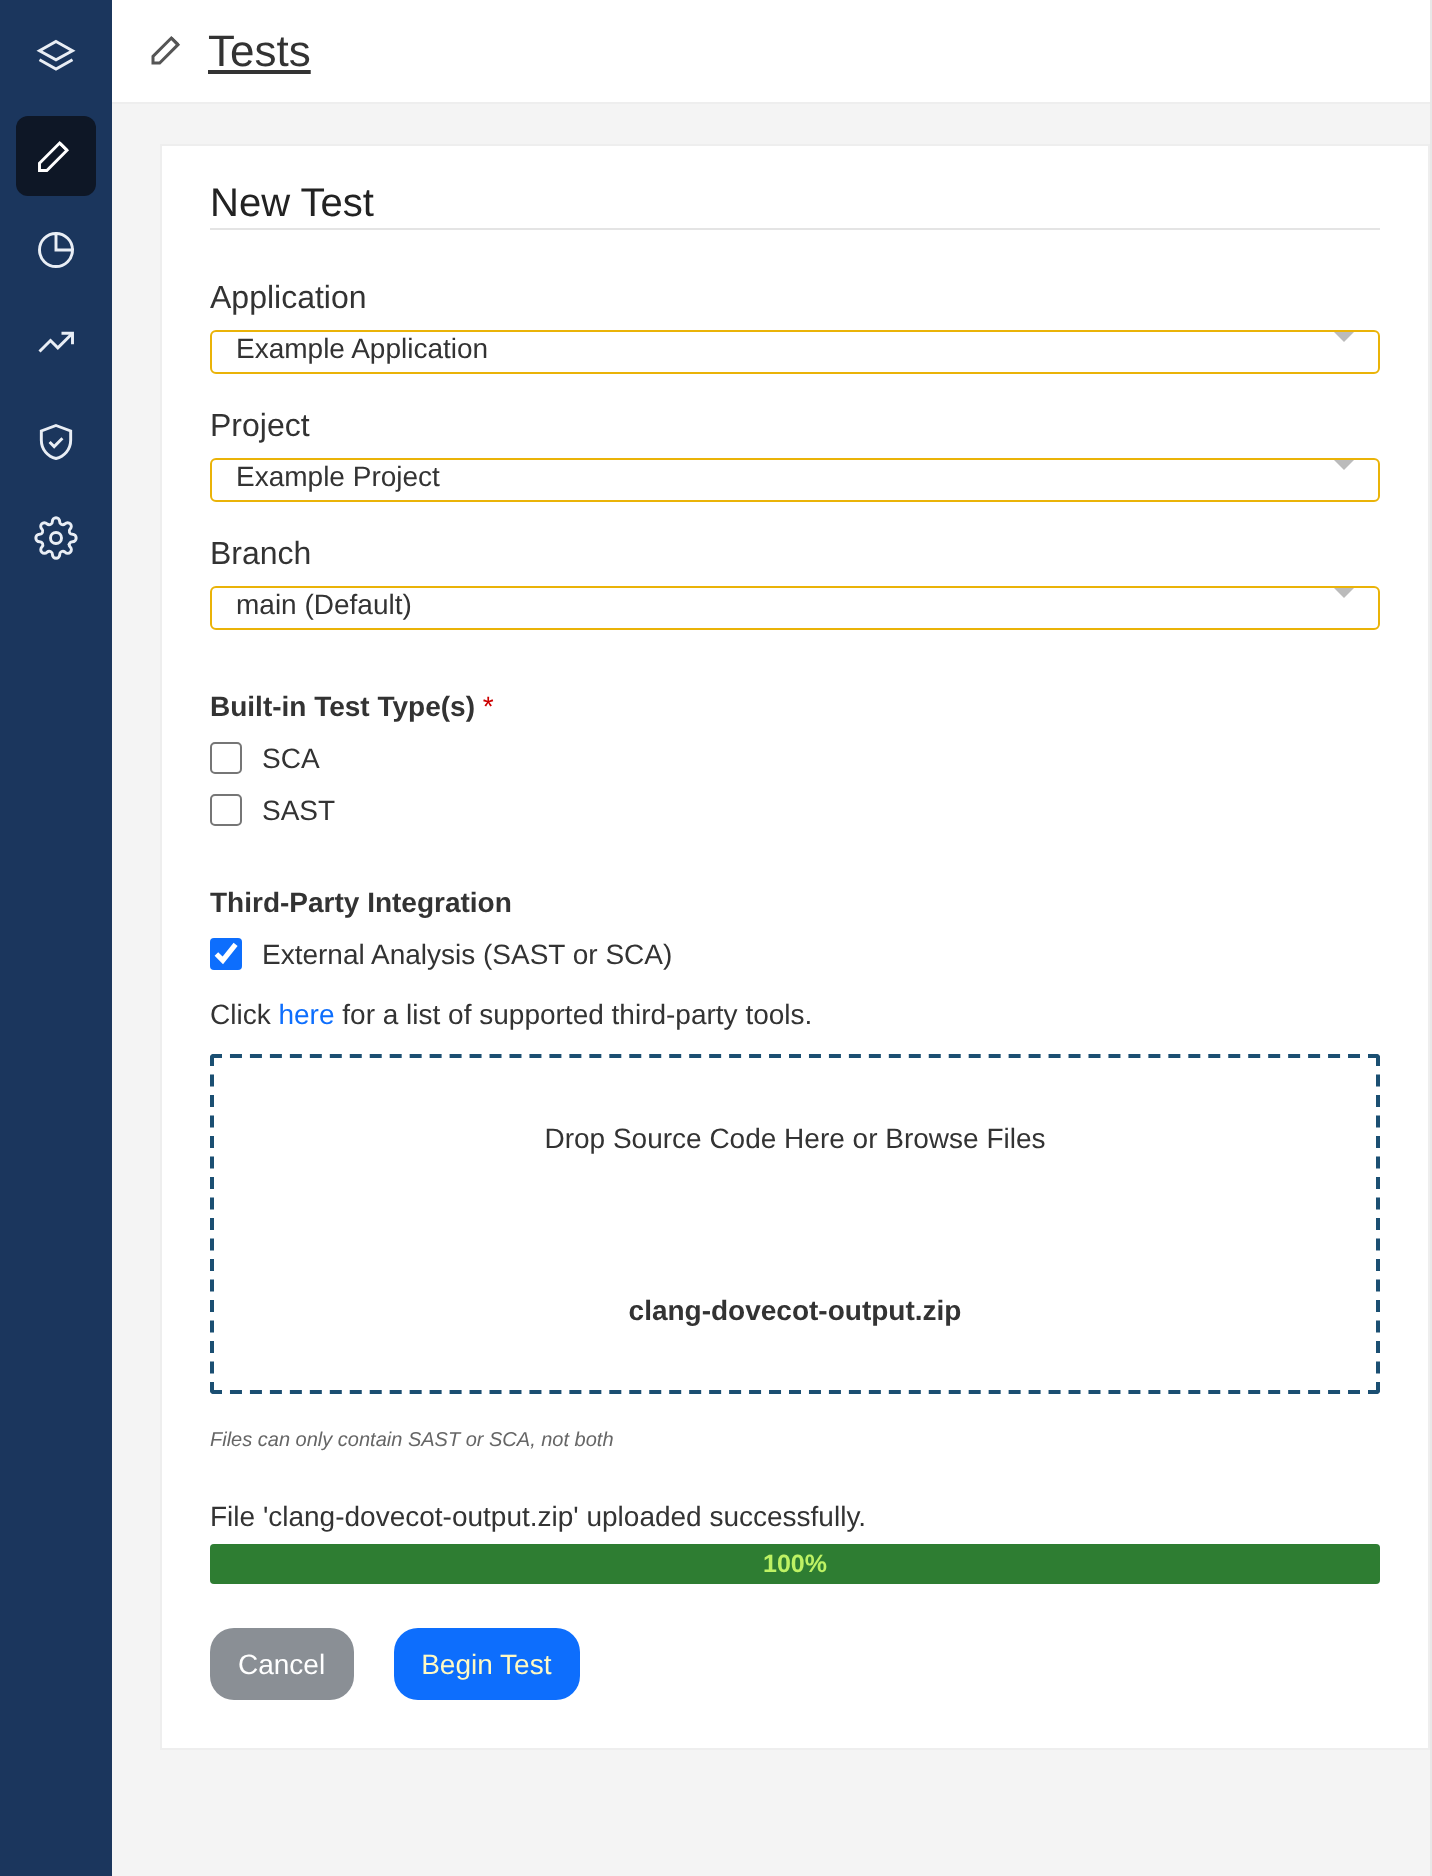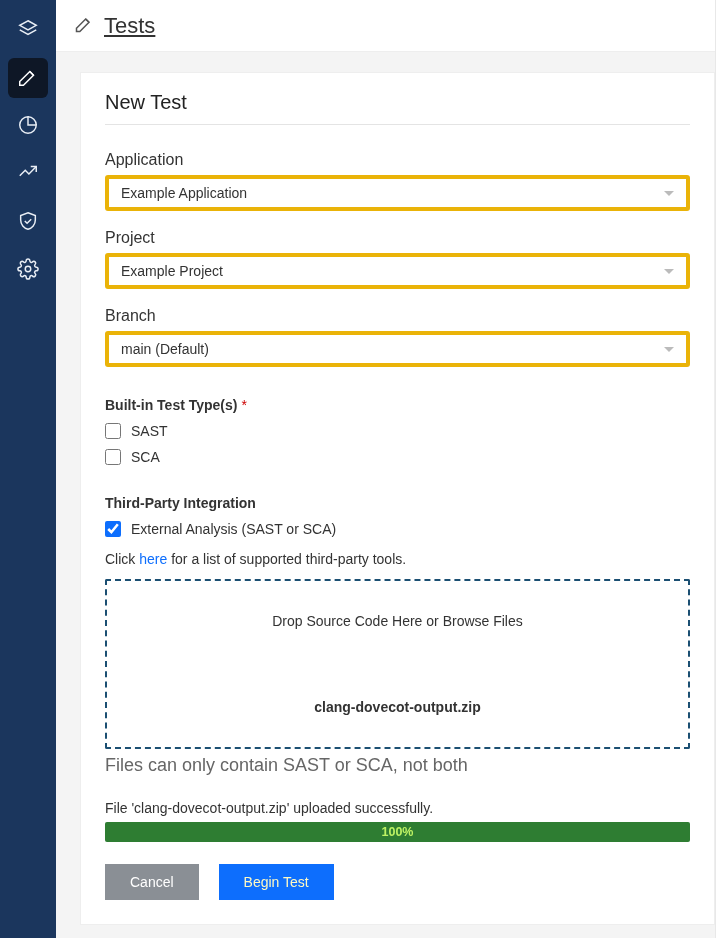--- a/index.html
+++ b/index.html
@@ -13,48 +13,48 @@
 .sidebar-item svg { width: 22px; height: 22px; stroke: currentColor; fill: none; stroke-width: 1.6; }
 
 
 .main { flex: 1; display: flex; flex-direction: column; background: #fff; border-right: 1px solid #e8e8e8; }
 .topbar { height: 52px; display: flex; align-items: center; padding: 0 18px; border-bottom: 1px solid #eee; background: #fff; position: relative; }
 .topbar svg { width: 20px; height: 20px; stroke: #555; fill: none; stroke-width: 1.8; margin-right: 10px; }
 .topbar-title { font-size: 22px; font-weight: 400; color: #333; text-decoration: underline; }
 
 .content-wrap { flex: 1; background: #f4f4f4; padding: 20px 0 24px 24px; overflow: auto; }
 .card { background: #fff; border: 1px solid #eee; padding: 18px 24px 24px 24px; }
-.card-title { font-size: 20px; font-weight: 400; color: #222; padding-bottom: 10px; border-bottom: 1px solid #e4e4e4; margin-bottom: 26px; }
+.card-title { font-size: 20px; font-weight: 400; color: #222; border-bottom: 1px solid #e4e4e4; margin-bottom: 26px; }
 
 .form-group { margin-bottom: 18px; }
 .form-label { display: block; font-size: 16px; color: #333; margin-bottom: 6px; }
-.select { position: relative; width: 100%; border: 4px solid #eab308; border-radius: 3px; background: #fff; height: 36px; display: flex; align-items: center; padding: 0 12px; cursor: pointer; }
+.select { position: relative; width: 100%; border: 1px solid #eab308; border-radius: 3px; background: #fff; height: 22px; display: flex; align-items: flex-start; padding: 0 12px; cursor: pointer; }
 .select-text { flex: 1; color: #333; }
 .select-caret { width: 0; height: 0; border-left: 5px solid transparent; border-right: 5px solid transparent; border-top: 5px solid #bbb; }
 
 .section-label { font-weight: 600; margin-top: 30px; margin-bottom: 10px; }
 .required-star { color: #c00; font-weight: 400; }
 .check-row { display: flex; align-items: center; margin: 10px 0; }
 .check-row input[type="checkbox"] { width: 16px; height: 16px; margin-right: 10px; accent-color: #0d6efd; cursor: pointer; }
 .check-label { cursor: pointer; }
 
 .hint-row { margin-top: 14px; margin-bottom: 12px; }
 .link { color: #0d6efd; cursor: pointer; }
 
 .dropzone { border: 2px dashed #1b4f72; border-radius: 2px; height: 170px; display: flex; flex-direction: column; align-items: center; justify-content: center; text-align: center; cursor: pointer; gap: 25px; }
 .dropzone-primary { color: #333; margin-bottom: 10px; }
 .dropzone-file { font-weight: 700; color: #333; margin-top: 35px; }
-.dropzone-hint { color: #666; font-size: 18px; margin-top: 6px; }
+.dropzone-hint { font-style: italic; color: #666; font-size: 10px; margin-top: 18px; }
 
 .upload-status { margin-top: 24px; margin-bottom: 6px; }
 .progress { width: 100%; height: 20px; background: #e9edf0; border-radius: 2px; position: relative; overflow: hidden; }
 .progress-bar { position: absolute; left: 0; top: 0; height: 100%; background: #2e7d32; display: flex; align-items: center; justify-content: center; color: #bef264; font-size: 12.5px; font-weight: 600; }
 
 .actions { display: flex; gap: 20px; margin-top: 22px; }
-.btn { border: none; padding: 10px 25px; border-radius: 0; font-size: 14px; cursor: pointer; }
+.btn { border: none; padding: 10px 14px; border-radius: 12px; font-size: 14px; cursor: pointer; }
 .btn-secondary { background: #8a8f95; color: #fff; }
 .btn-primary { background: #0d6efd; color: #fef9c3; }
 </style>
 </head>
 <body>
 
 <div class="app">
   <nav class="sidebar">
     <div class="sidebar-item">
       <span>
@@ -145,25 +145,25 @@
             <span class="select-caret"></span>
           </div>
         </div>
 
         <div class="section-label">
           <span>Built-in Test Type(s)</span>
           <span class="required-star"> *</span>
         </div>
         <div class="check-row">
           <input type="checkbox" style="">
-          <label class="check-label">SAST</label>
+          <label class="check-label">SCA</label>
         </div>
         <div class="check-row">
           <input type="checkbox" style="">
-          <label class="check-label">SCA</label>
+          <label class="check-label">SAST</label>
         </div>
 
         <div class="section-label">Third-Party Integration</div>
         <div class="check-row">
           <input type="checkbox" checked="" style="">
           <label class="check-label">External Analysis (SAST or SCA)</label>
         </div>
 
         <div class="hint-row">
           <span>Click </span><span class="link">here</span><span> for a list of supported third-party tools.</span>

